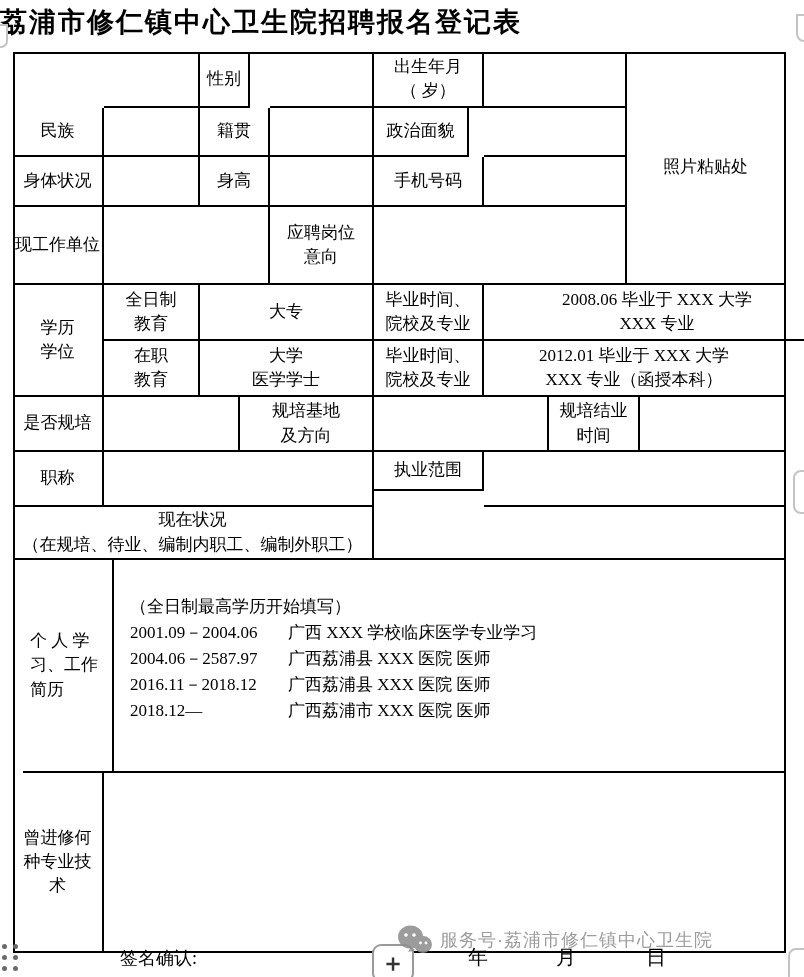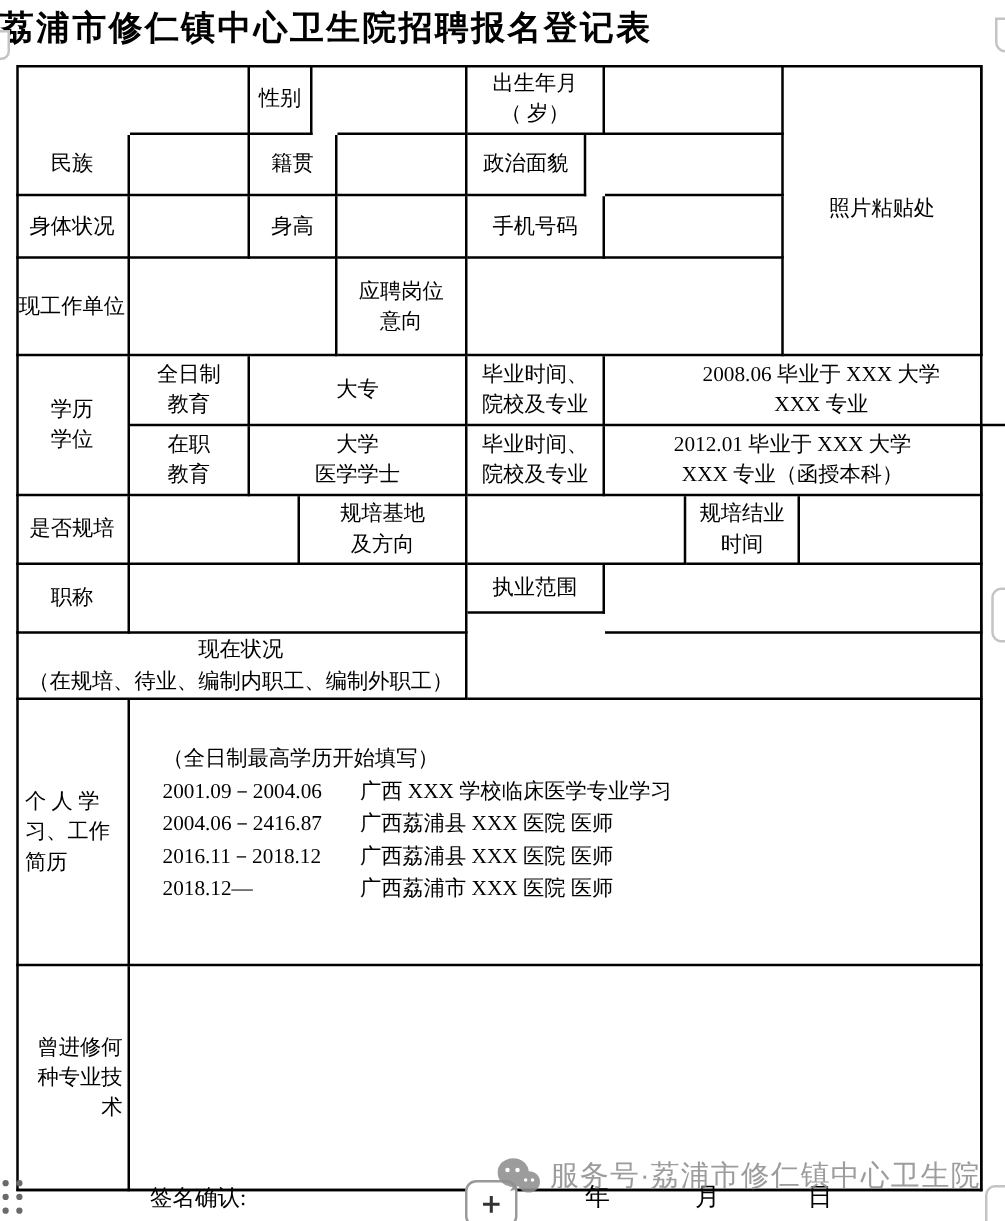--- a/index.html
+++ b/index.html
@@ -15,41 +15,41 @@
   .tbl{position:absolute;left:13px;top:52px;width:773px;height:901px;}
   .frame{position:absolute;left:0;top:0;right:0;bottom:0;border:2px solid #000;pointer-events:none;}
   .cell{
     position:absolute;box-sizing:border-box;
     border-right:2px solid #000;border-bottom:2px solid #000;
     display:flex;flex-direction:column;align-items:center;justify-content:center;
     text-align:center;font-size:17px;line-height:1.42;
   }
   .cell .ln{display:block;}
   .left{align-items:flex-start;text-align:left;}
-  .resume-label{padding-left:7px;}
-  .further-label{padding:0 4px;align-items:flex-start;text-align:right;}
+  .resume-label{padding-left:7px;margin-left:10px;}
+  .further-label{padding:0 4px;align-items:flex-start;text-align:center;}
   .resume-content{
     justify-content:flex-start;align-items:flex-start;text-align:left;
     padding:34px 0 0 26px;line-height:26px;
   }
   .resume-row{display:flex;}
   .resume-period{display:inline-block;width:158px;}
   .footer-text{position:absolute;font-size:18px;}
   .plus-btn{
     position:absolute;left:372px;top:944px;width:42px;height:38px;box-sizing:border-box;
     border:2px solid #9a9a9a;border-radius:9px;background:#fff;
     display:flex;align-items:center;justify-content:center;
     font-size:24px;font-weight:bold;color:#333;line-height:1;
   }
   .ymd{position:absolute;top:944px;font-size:20px;}
   .watermark{
     position:absolute;left:398px;top:925px;display:flex;align-items:center;gap:8px;
     color:#8f8f8f;opacity:.88;z-index:5;background:transparent;
   }
-  .watermark-text{font-size:23px;letter-spacing:1px;white-space:nowrap;font-family:Liberation Sans, sans-serif;}
+  .watermark-text{font-size:18px;letter-spacing:1px;white-space:nowrap;font-family:Liberation Sans, sans-serif;}
   .artifact{position:absolute;box-sizing:border-box;background:#fff;border:2px solid #c4c4c4;}
   .a-topleft{left:-14px;top:24px;width:22px;height:24px;border-radius:0 0 7px 0;}
   .a-topright{left:796px;top:14px;width:22px;height:28px;border-radius:0 0 0 8px;}
   .a-midright{left:793px;top:470px;width:22px;height:44px;border-radius:8px;}
   .a-botright{left:788px;top:948px;width:28px;height:36px;border-radius:8px;}
   .dots{position:absolute;left:2px;top:944px;display:grid;grid-template-columns:5px 5px;grid-gap:6px 6px;}
   .dots i{width:5px;height:5px;border-radius:50%;background:#6a6a6a;}
 </style>
 </head>
 <body>
@@ -155,21 +155,21 @@
       <span class="ln">习、工作</span>
       <span class="ln">简历</span>
     </div>
     <div class="cell resume-content" style="left:91px;top:508px;width:682px;height:213px">
       <span class="ln">（全日制最高学历开始填写）</span>
       <span class="resume-row">
         <span class="resume-period">2001.09－2004.06</span>
         <span>广西 XXX 学校临床医学专业学习</span>
       </span>
       <span class="resume-row">
-        <span class="resume-period">2004.06－2416.87</span>
+        <span class="resume-period">2004.06－2587.97</span>
         <span>广西荔浦县 XXX 医院  医师</span>
       </span>
       <span class="resume-row">
         <span class="resume-period">2016.11－2018.12</span>
         <span>广西荔浦县 XXX 医院  医师</span>
       </span>
       <span class="resume-row">
         <span class="resume-period">2018.12—</span>
         <span>广西荔浦市 XXX 医院  医师</span>
       </span>

